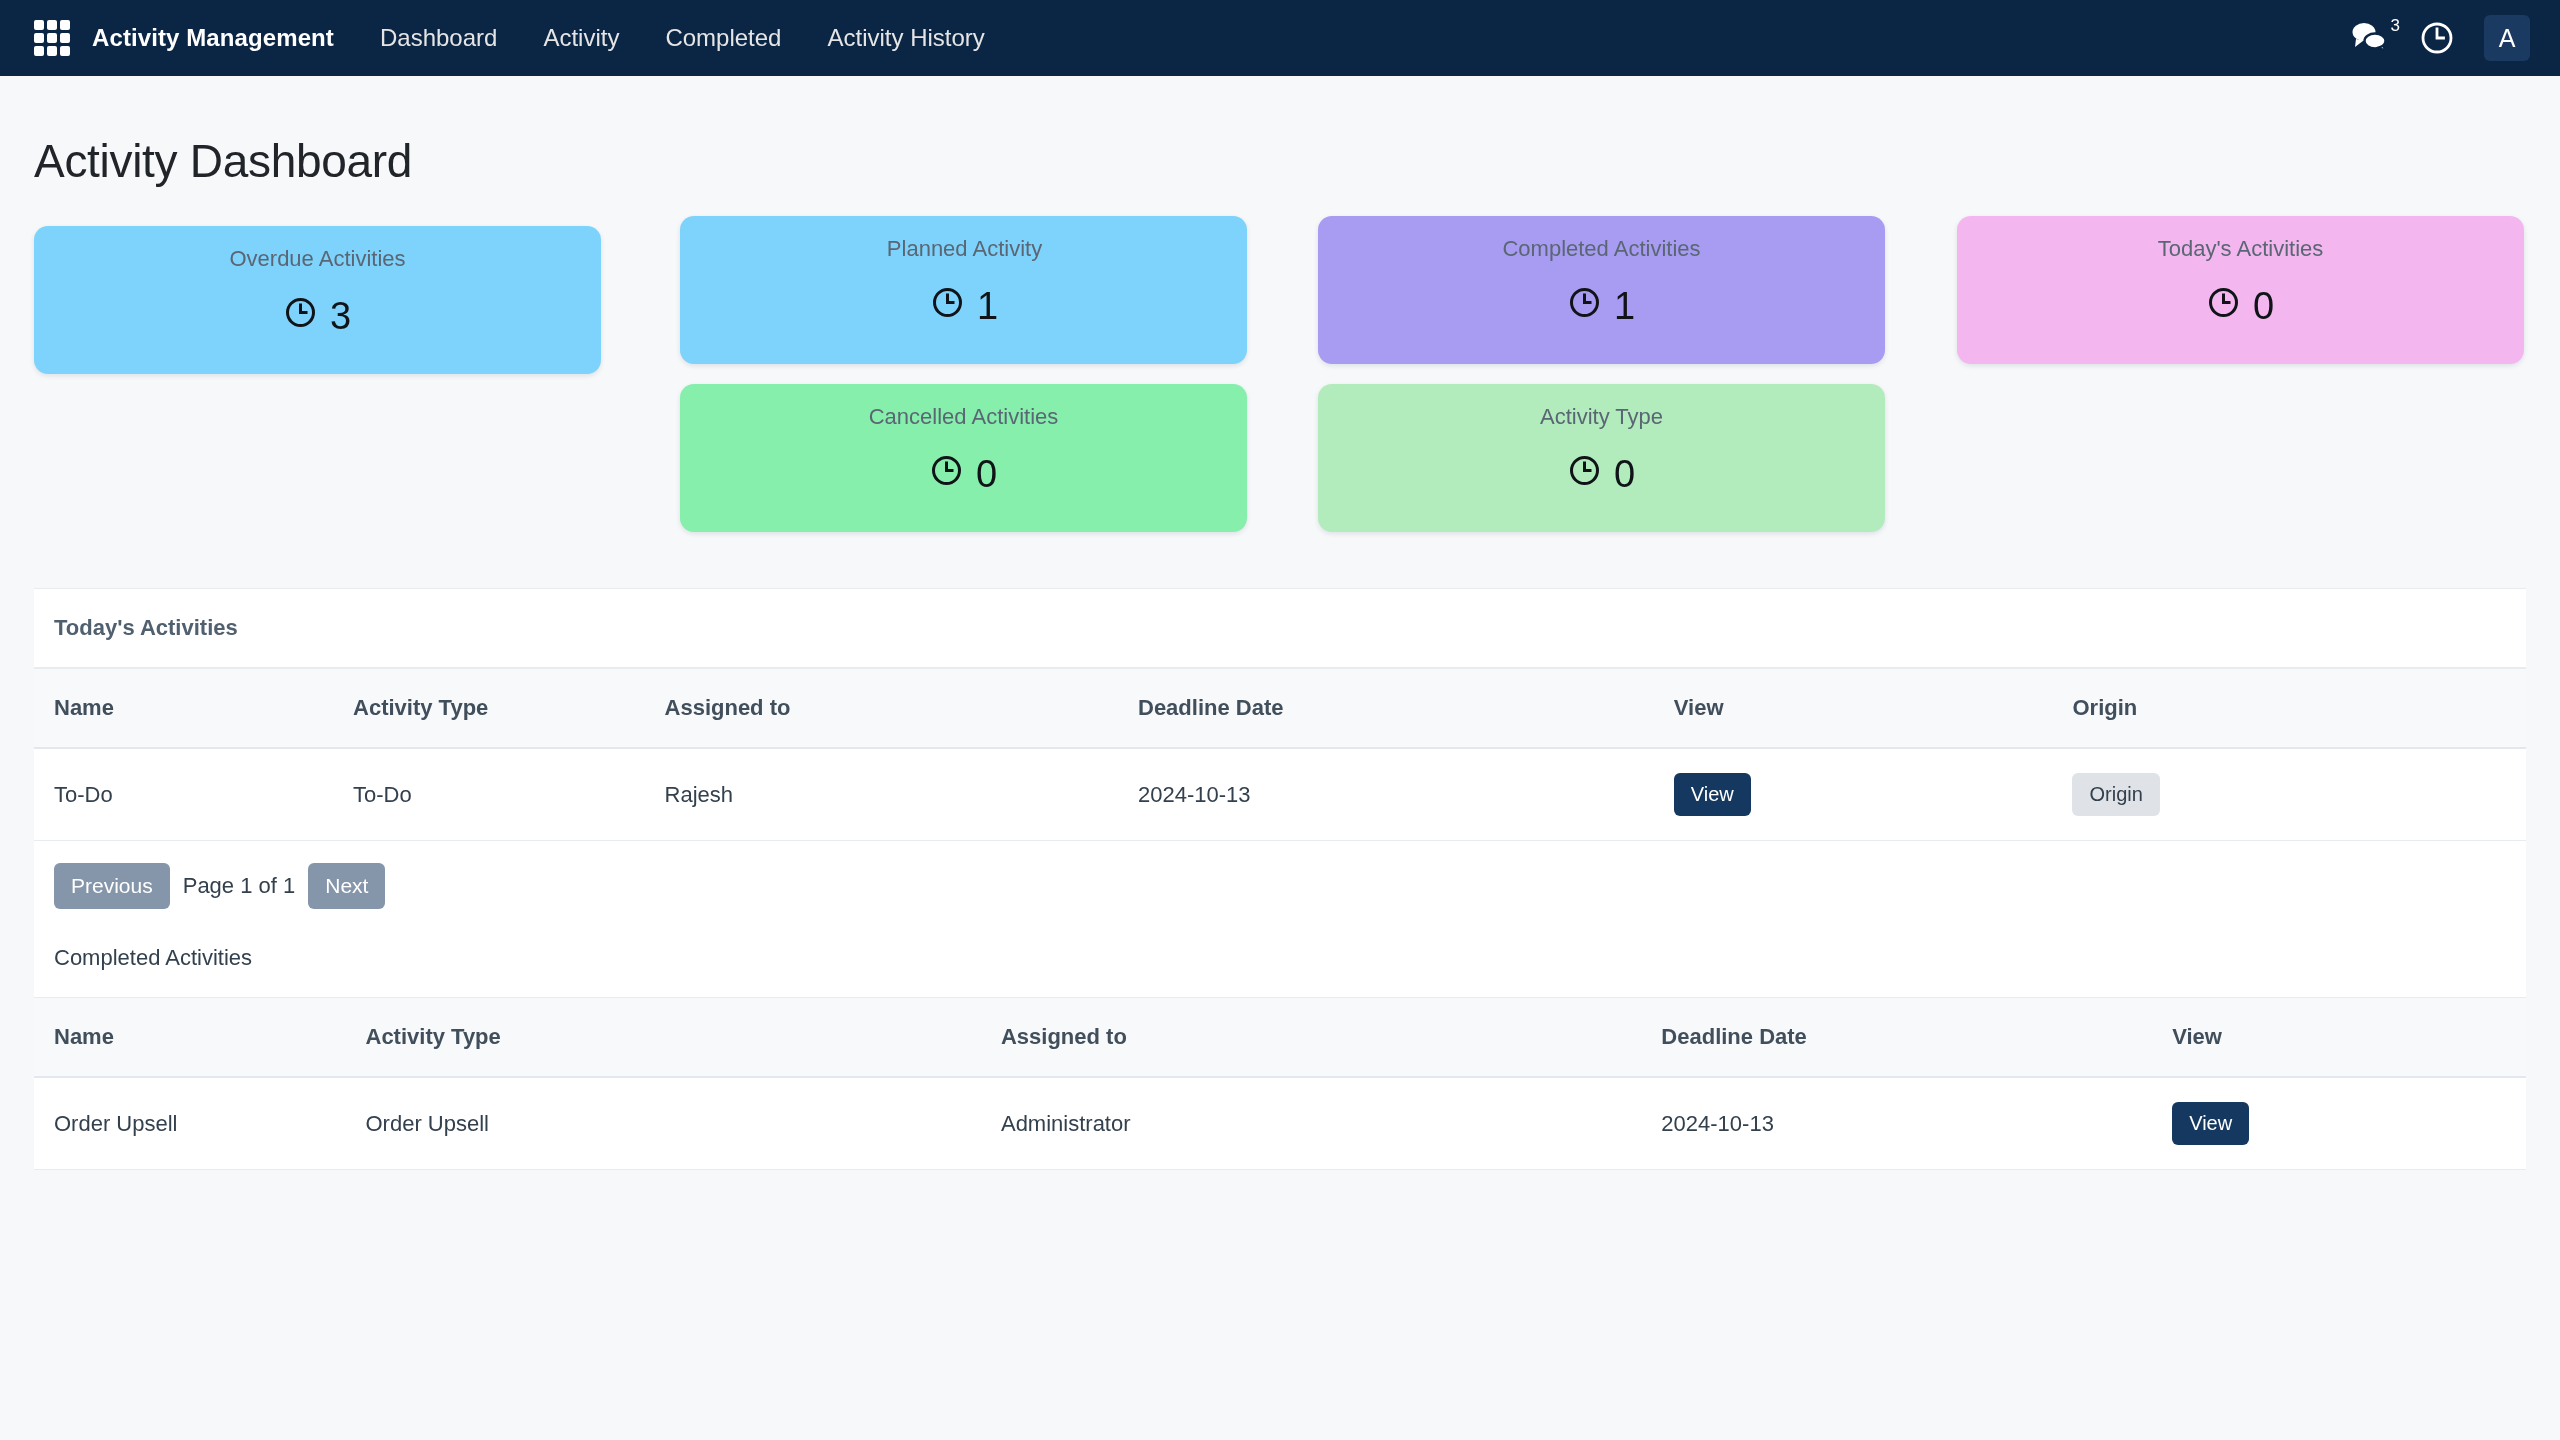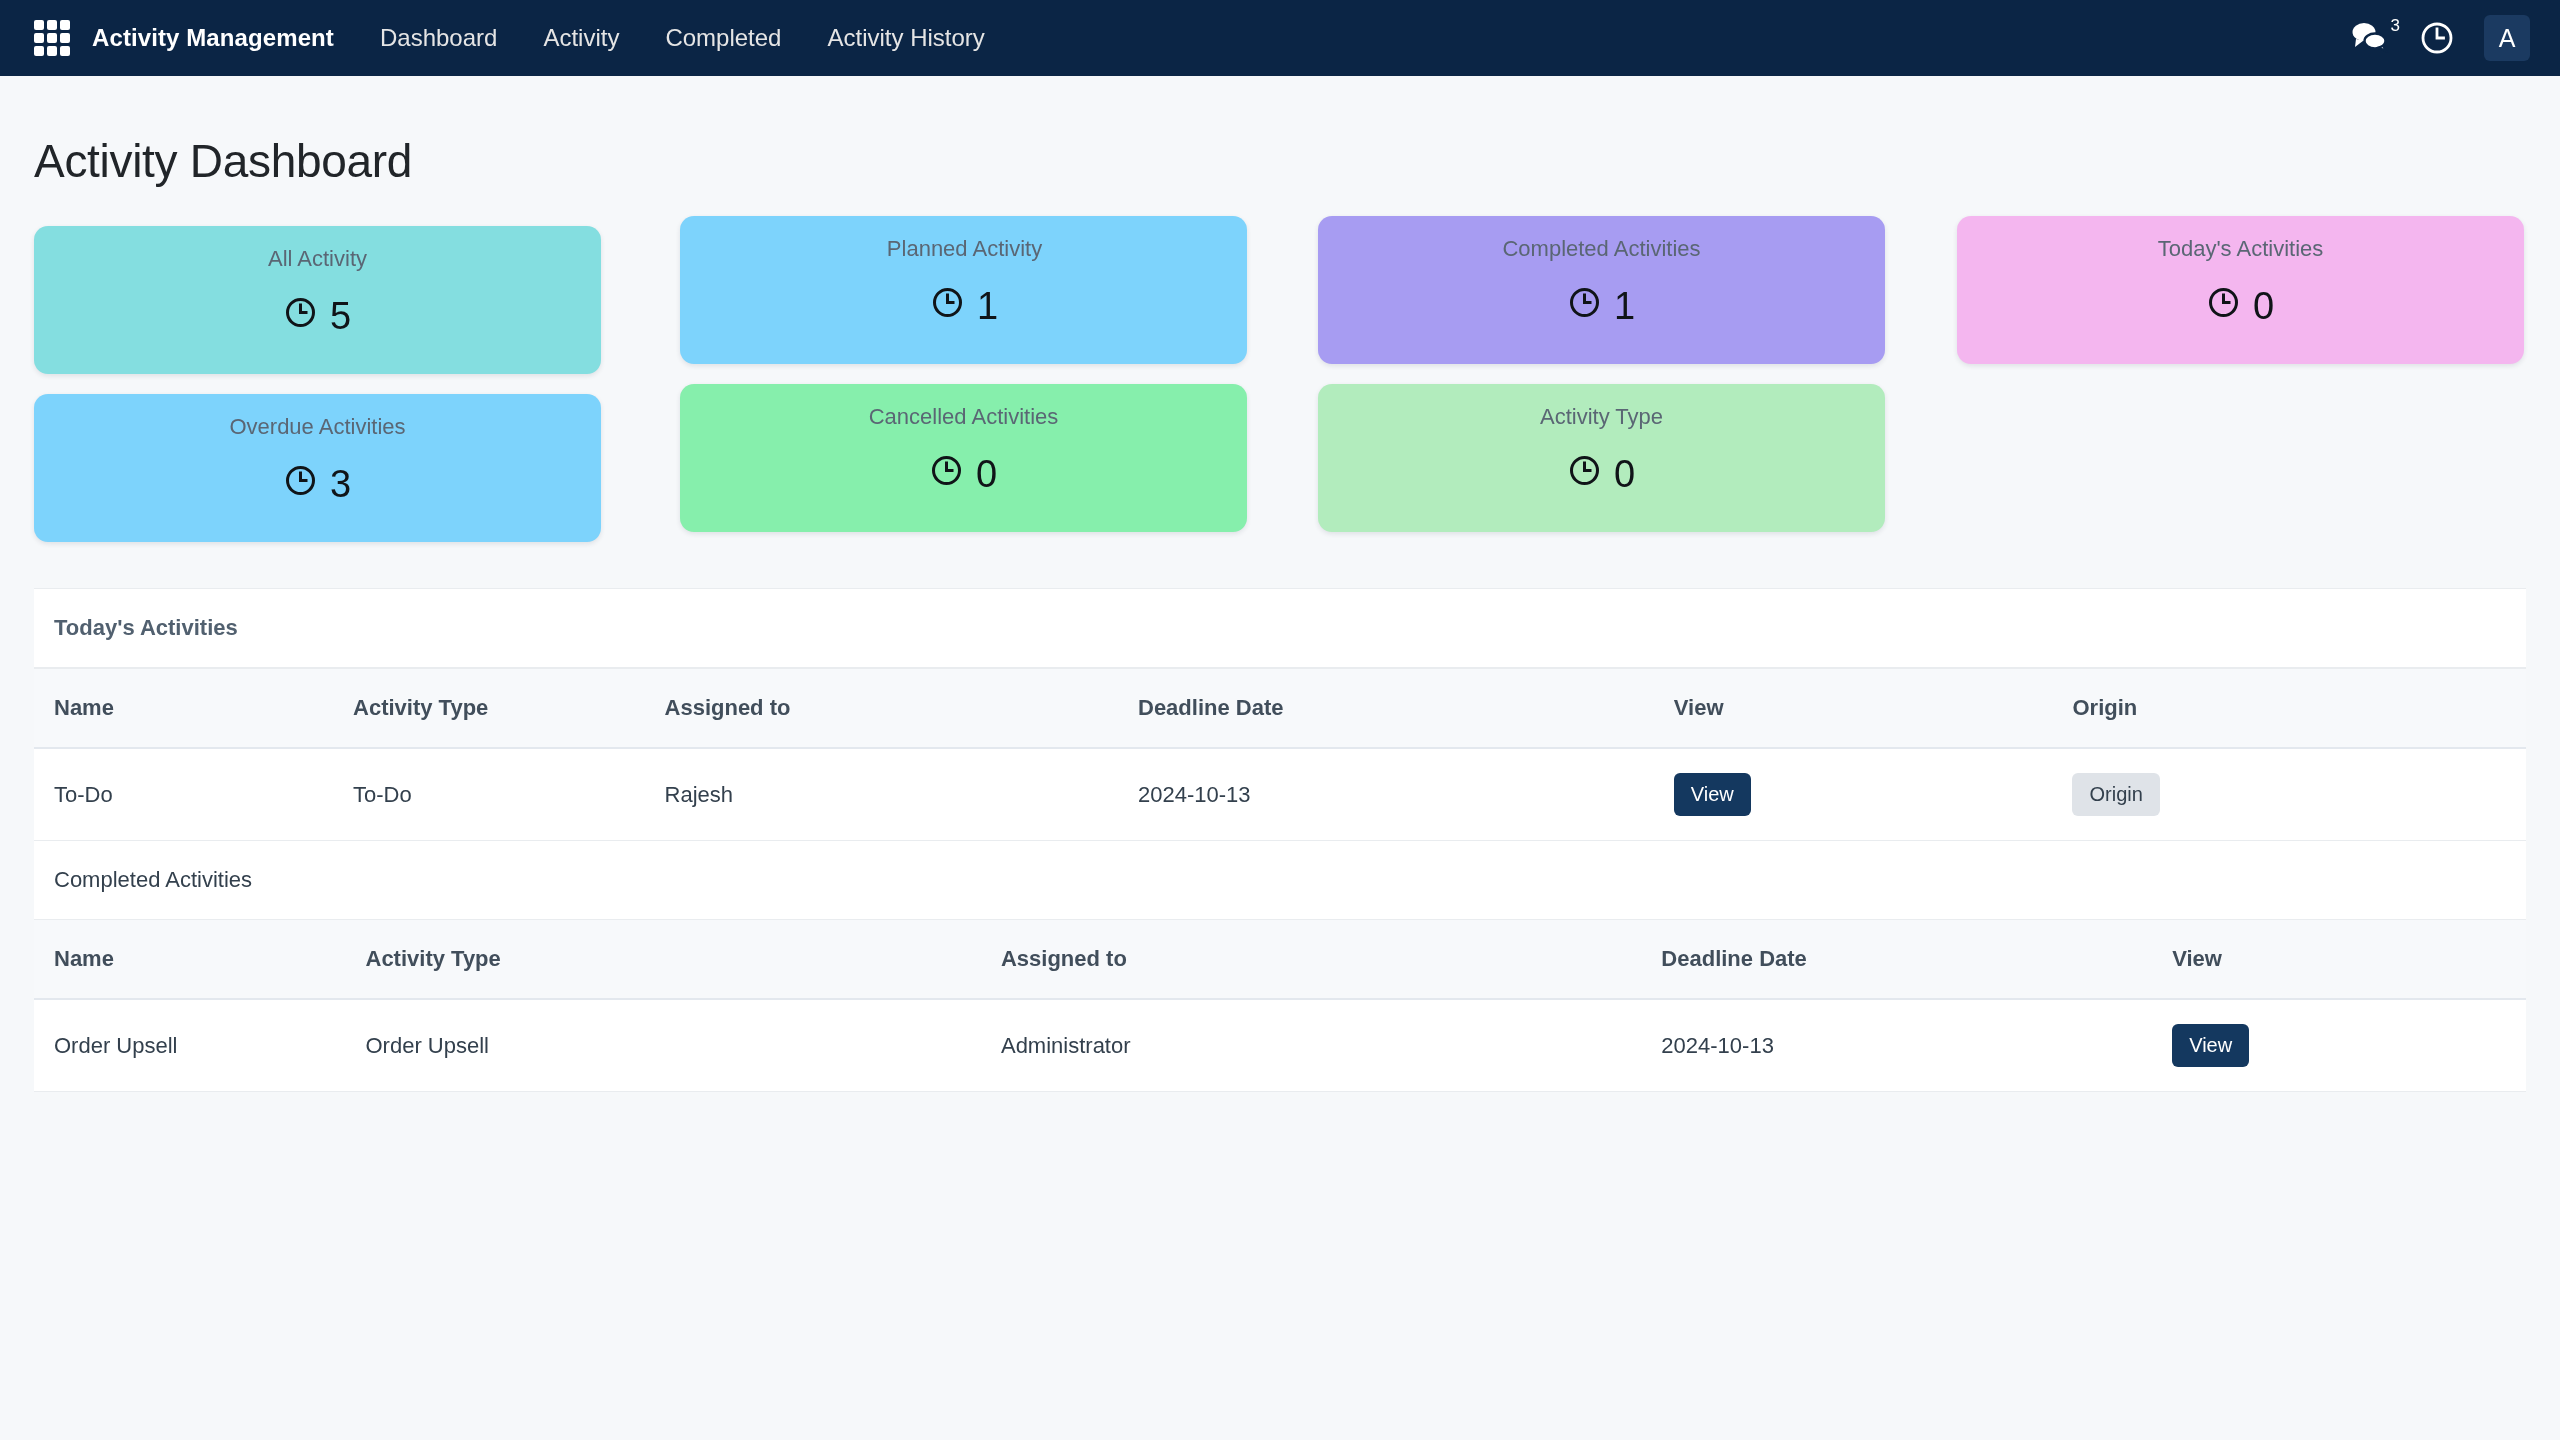--- a/index.html
+++ b/index.html
@@ -279,32 +279,20 @@
 
     <div class="avatar">A</div>
   </div>
 </div>
 
 <h1 class="page-title">Activity Dashboard</h1>
 
 <div class="cards-area">
 
   <div class="card-col" style="left:34px; top:0;">
-    <div class="stat-card" style="background-color: rgb(132, 222, 224);">
-      <div class="card-label">All Activity</div>
-      <div class="card-value">
-        <span class="clock-glyph">
-          <svg width="33" height="33" viewBox="0 0 33 33" aria-hidden="true">
-            <circle cx="16.5" cy="16.5" r="13" fill="none" stroke="#101418" stroke-width="3"></circle>
-            <path d="M16.5 7.5 L16.5 16.5 L23.5 16.5" fill="none" stroke="#101418" stroke-width="3"></path>
-          </svg>
-        </span>
-        <span>5</span>
-      </div>
-    </div>
     <div class="stat-card" style="background-color: #7dd3fc;">
       <div class="card-label">Overdue Activities</div>
       <div class="card-value">
         <span class="clock-glyph">
           <svg width="33" height="33" viewBox="0 0 33 33" aria-hidden="true">
             <circle cx="16.5" cy="16.5" r="13" fill="none" stroke="#101418" stroke-width="3"></circle>
             <path d="M16.5 7.5 L16.5 16.5 L23.5 16.5" fill="none" stroke="#101418" stroke-width="3"></path>
           </svg>
         </span>
         <span>3</span>
@@ -416,20 +404,25 @@
         <td>
           <button class="btn-view">View</button>
         </td>
         <td>
           <button class="btn-origin">Origin</button>
         </td>
       </tr>
     </tbody>
   </table>
 
+  <div class="pager">
+    <button class="btn-page">Previous</button>
+    <span class="pager-label">Page 1 of 1</span>
+    <button class="btn-page">Next</button>
+  </div>
 
   <div class="section-head plain">Completed Activities</div>
 
   <table>
     <colgroup>
       <col style="width:12.5%">
         <col style="width:25.5%">
         <col style="width:26.5%">
       <col style="width:20.5%">
         <col style="width:15%">

